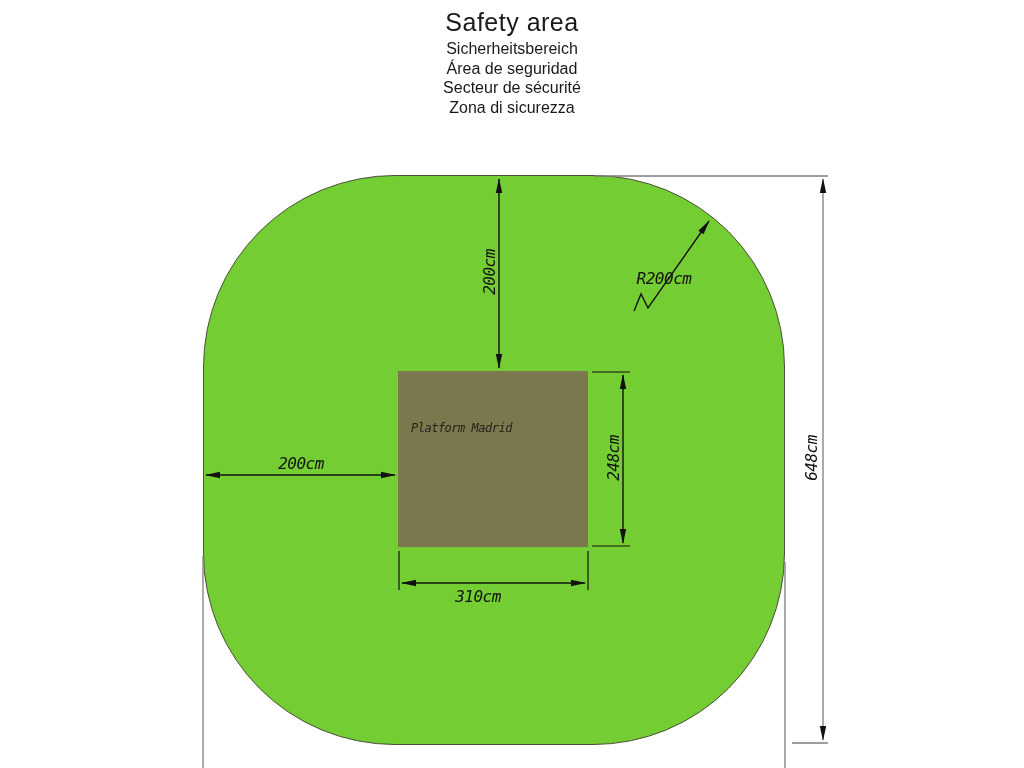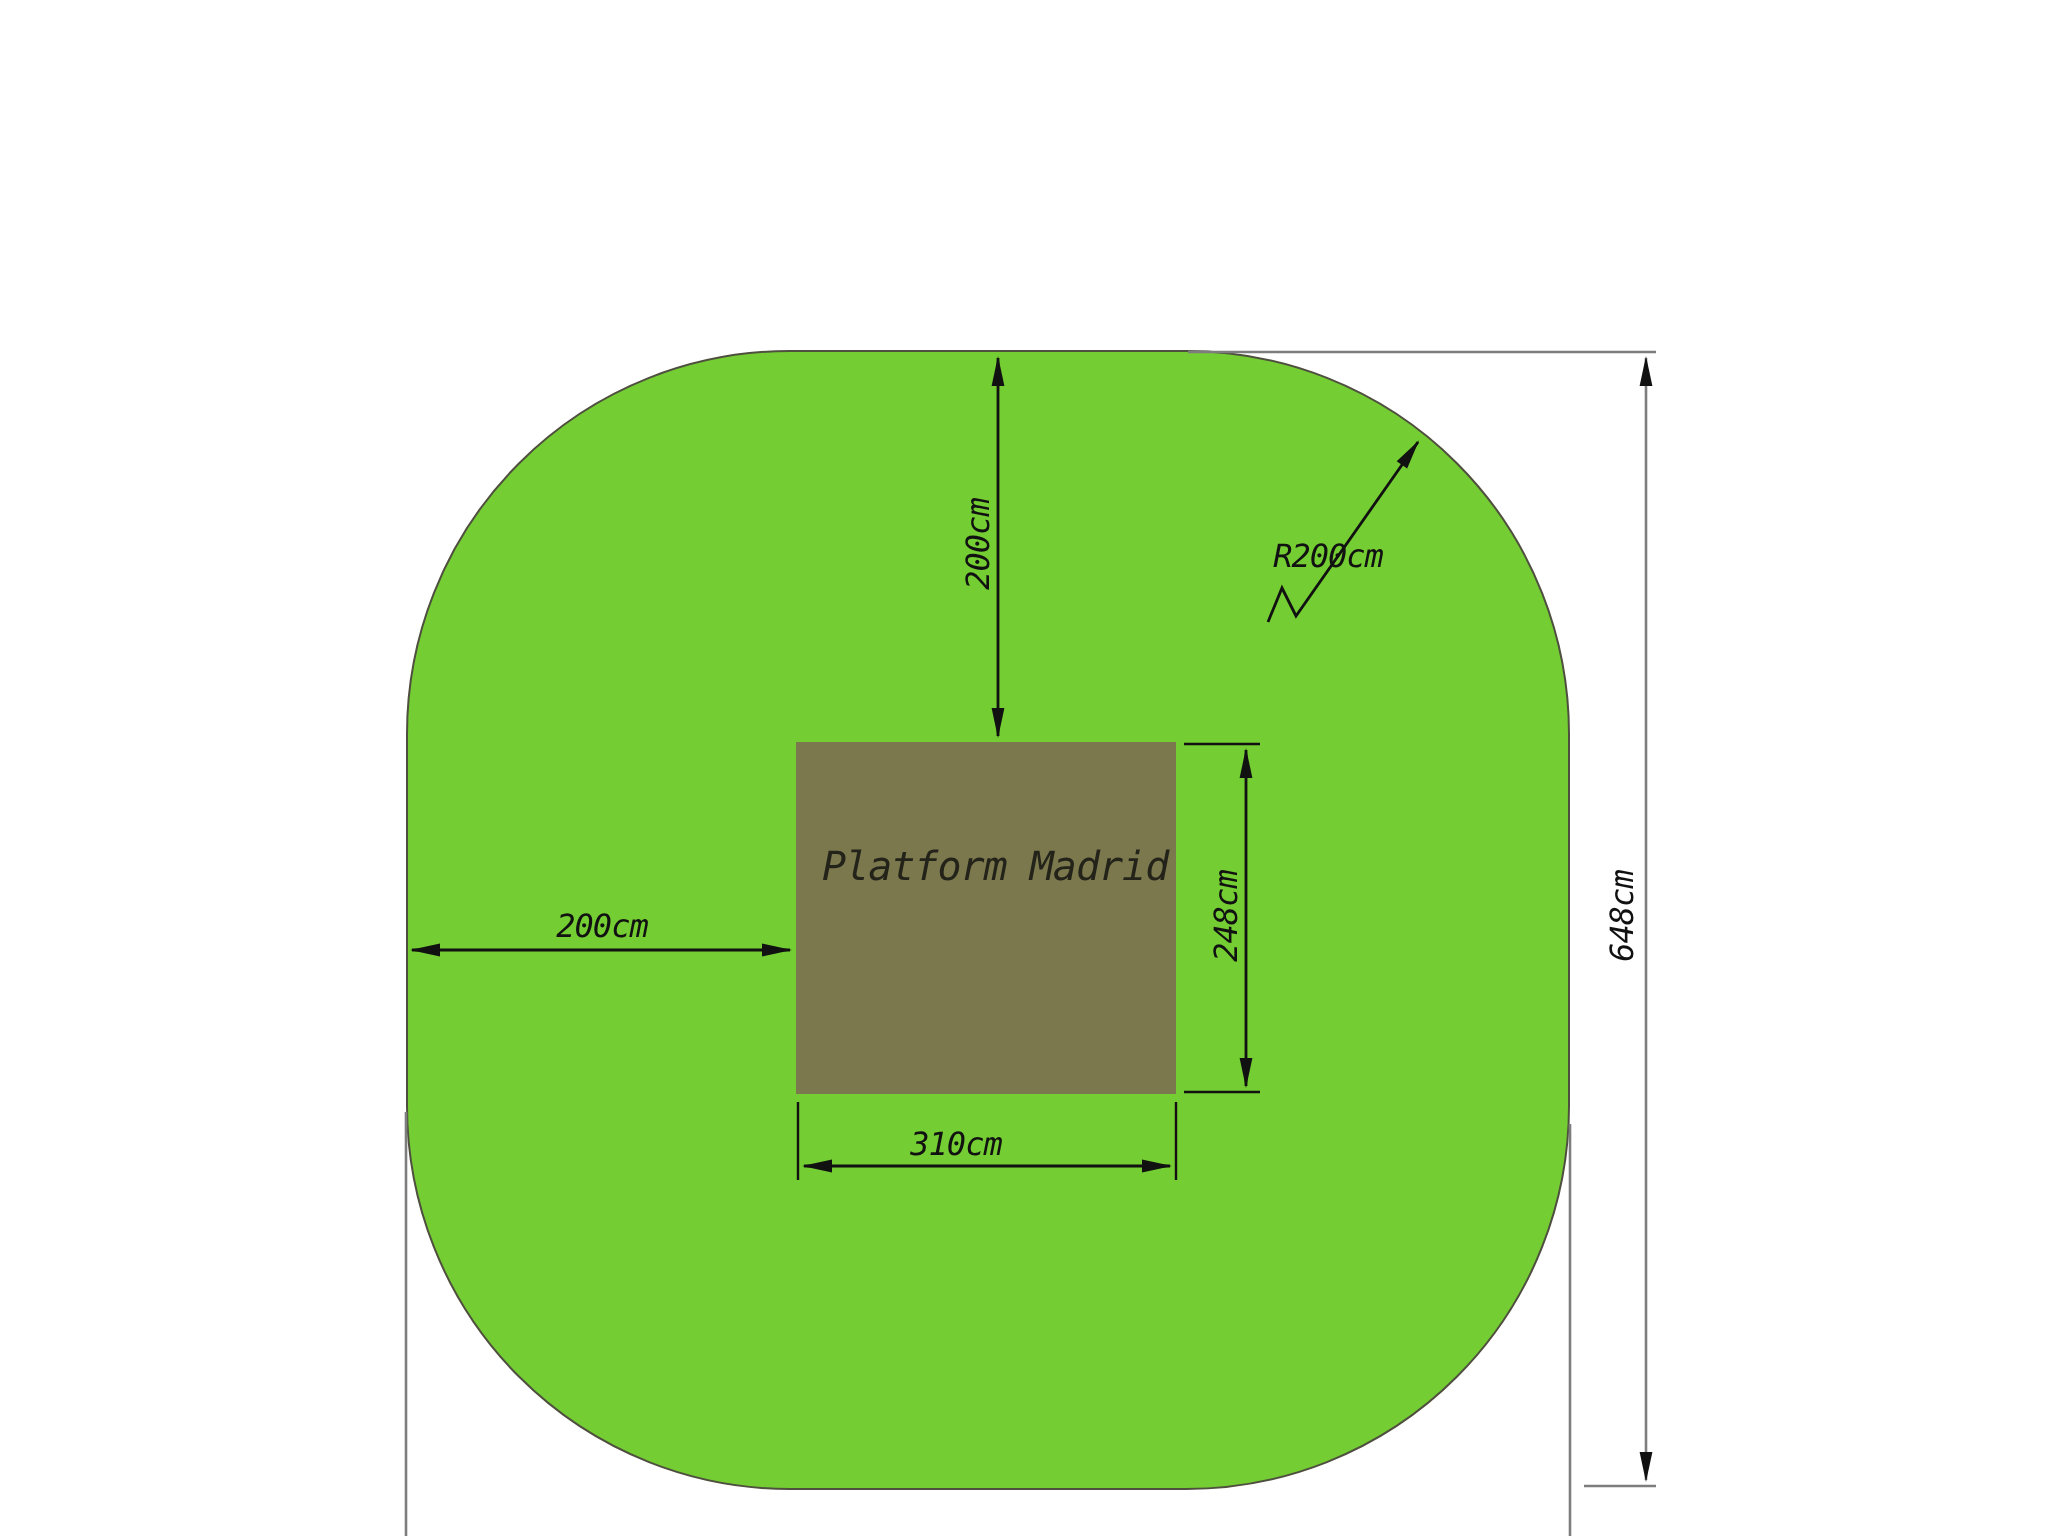--- a/index.html
+++ b/index.html
@@ -57,21 +57,21 @@
     width: 190px;
     height: 176px;
     background: #7b784d;
   }
   .platform-label {
     position: absolute;
     left: 411px;
     top: 421px;
     font-family: "DejaVu Sans Mono", monospace;
     font-style: italic;
-    font-size: 20px;
+    font-size: 12px;
     letter-spacing: -0.5px;
     color: #23231a;
     white-space: nowrap;
   }
 
   
   .dim-svg {
     position: absolute;
     left: 0;
     top: 0;
@@ -93,20 +93,27 @@
   }
   .dim-label.vertical {
     transform: translate(-50%, -50%) rotate(-90deg);
   }
 </style>
 </head>
 <body>
 
 <div id="canvas">
 
+  <div class="title-block">
+    <div class="title-main">Safety area</div>
+    <div class="title-sub">Sicherheitsbereich</div>
+    <div class="title-sub">Área de seguridad</div>
+    <div class="title-sub">Secteur de sécurité</div>
+    <div class="title-sub">Zona di sicurezza</div>
+  </div>
 
   <div class="safety-area"></div>
 
   <div class="platform"></div>
 
   <svg class="dim-svg" width="1024" height="768" viewBox="0 0 1024 768" xmlns="http://www.w3.org/2000/svg">
     <defs>
       <marker id="arrB" markerUnits="userSpaceOnUse" markerWidth="16" markerHeight="8" viewBox="0 0 16 8" refX="15" refY="4" orient="auto-start-reverse">
         <path d="M16,4 L1,0.8 L1,7.2 Z" fill="#111111"></path>
       </marker>
@@ -151,17 +158,17 @@
   <div class="platform-label">Platform Madrid</div>
 
   <div class="dim-label vertical" style="left:489px; top:272px;">200cm</div>
 
   <div class="dim-label" style="left:301px; top:463px;">200cm</div>
 
   <div class="dim-label" style="left:664px; top:278px;text-align:right;">R200cm</div>
 
   <div class="dim-label vertical" style="left:613px; top:458px;">248cm</div>
 
-  <div class="dim-label" style="left:478px; top:572px;">310cm</div>
+  <div class="dim-label" style="left:478px; top:596px;">310cm</div>
 
   <div class="dim-label vertical" style="left:811px; top:458px;">648cm</div>
 
 </div>
 
 </body></html>

